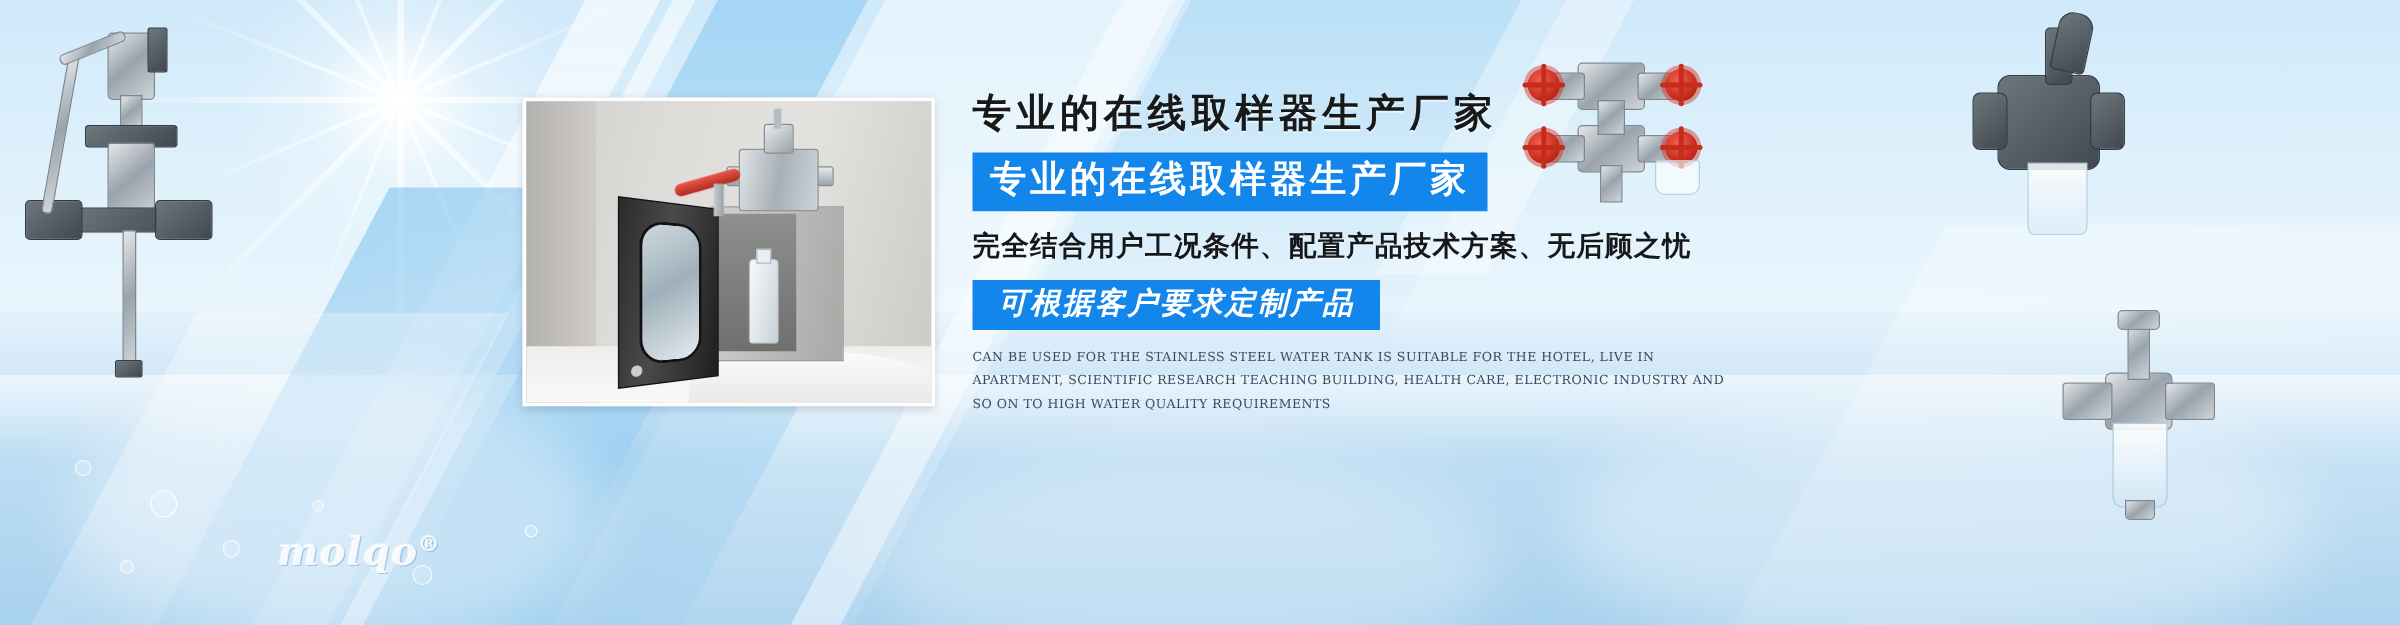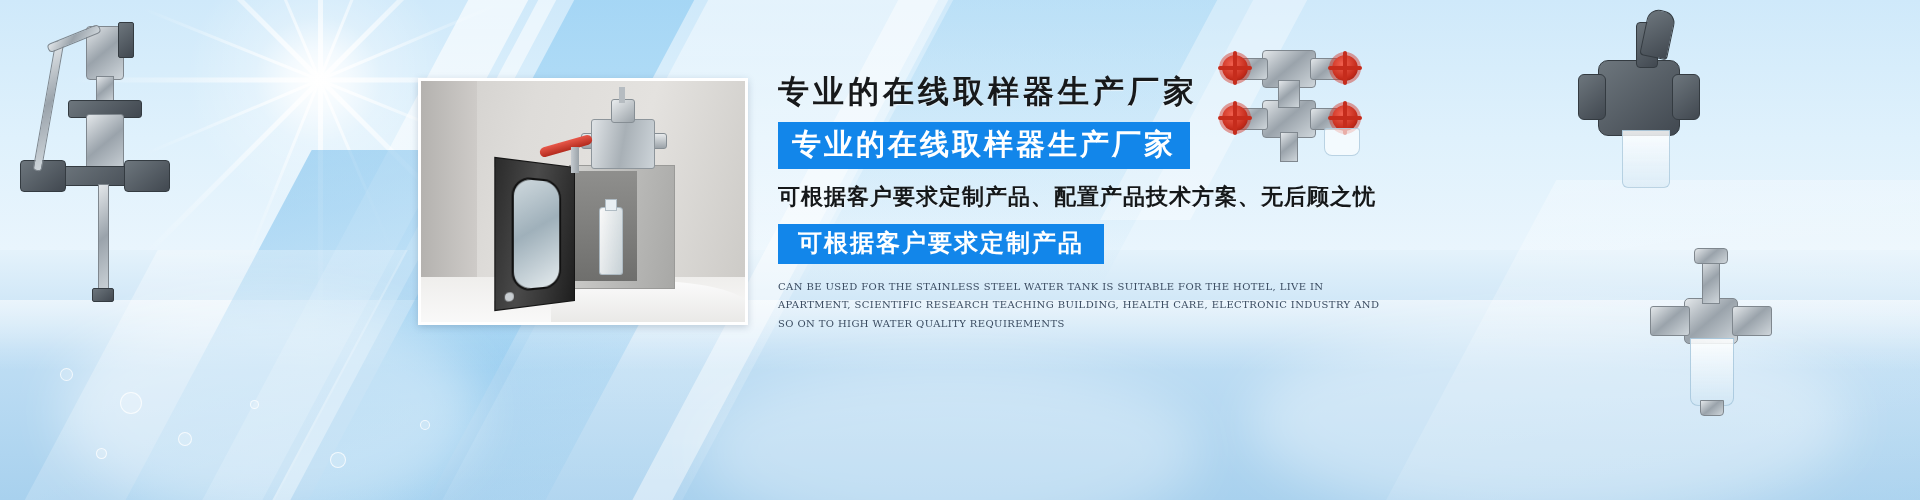--- a/index.html
+++ b/index.html
@@ -121,21 +121,21 @@
   .desc{
     margin-top:15px;font-size:22px;font-weight:700;color:#15181a;
     letter-spacing:1px;white-space:nowrap;line-height:1.2;
     text-shadow:0 1px 1px rgba(255,255,255,.55);
   }
 
   .custom-hi{
     display:inline-block;margin-top:14px;
     background:#1286ea;color:#ffffff;
     font-size:24px;font-weight:700;letter-spacing:2px;
-    padding:6px 20px 7px 20px;white-space:nowrap;line-height:1.12;
+    padding:6px 20px 7px 20px;white-space:nowrap;line-height:1.12;font-style:italic;
   }
 
   .eng{
     margin-top:14px;width:610px;
     font-family:"DejaVu Serif","Liberation Serif",serif;
     font-size:10px;line-height:1.85;letter-spacing:.4px;
     color:#3a4b60;text-transform:uppercase;
   }
 
   
@@ -269,19 +269,22 @@
     <div class="eq metal" style="left:1732px;top:306px;width:38px;height:28px;border-radius:3px;"></div>
     <div class="eq metal" style="left:1702px;top:258px;width:16px;height:44px;"></div>
     <div class="eq metal" style="left:1694px;top:248px;width:32px;height:14px;border-radius:4px;"></div>
     <div class="eq" style="left:1690px;top:338px;width:42px;height:66px;border-radius:0 0 8px 8px;background:linear-gradient(180deg,rgba(255,255,255,.88),rgba(205,228,243,.55));border:1px solid rgba(165,198,220,.85);"></div>
     <div class="eq metal" style="left:1700px;top:400px;width:22px;height:14px;border-radius:0 0 4px 4px;"></div>
   </div>
 
   <div class="textblock">
     <div class="company">专业的在线取样器生产厂家</div>
     <div><span class="tagline-hi">专业的在线取样器生产厂家</span></div>
-    <div class="desc">可根据客户要求定制产品、配置产品技术方案、无后顾之忧</div>
+    <div class="desc">完全结合用户工况条件、配置产品技术方案、无后顾之忧</div>
     <div><span class="custom-hi">可根据客户要求定制产品</span></div>
     <div class="eng">CAN BE USED FOR THE STAINLESS STEEL WATER TANK IS SUITABLE FOR THE HOTEL, LIVE IN APARTMENT, SCIENTIFIC RESEARCH TEACHING BUILDING, HEALTH CARE, ELECTRONIC INDUSTRY AND SO ON TO HIGH WATER QUALITY REQUIREMENTS</div>
   </div>
 
+  <div class="watermark">
+    <span>molqo</span><span class="reg">®</span>
+  </div>
 
 </div>
 
 </body></html>

